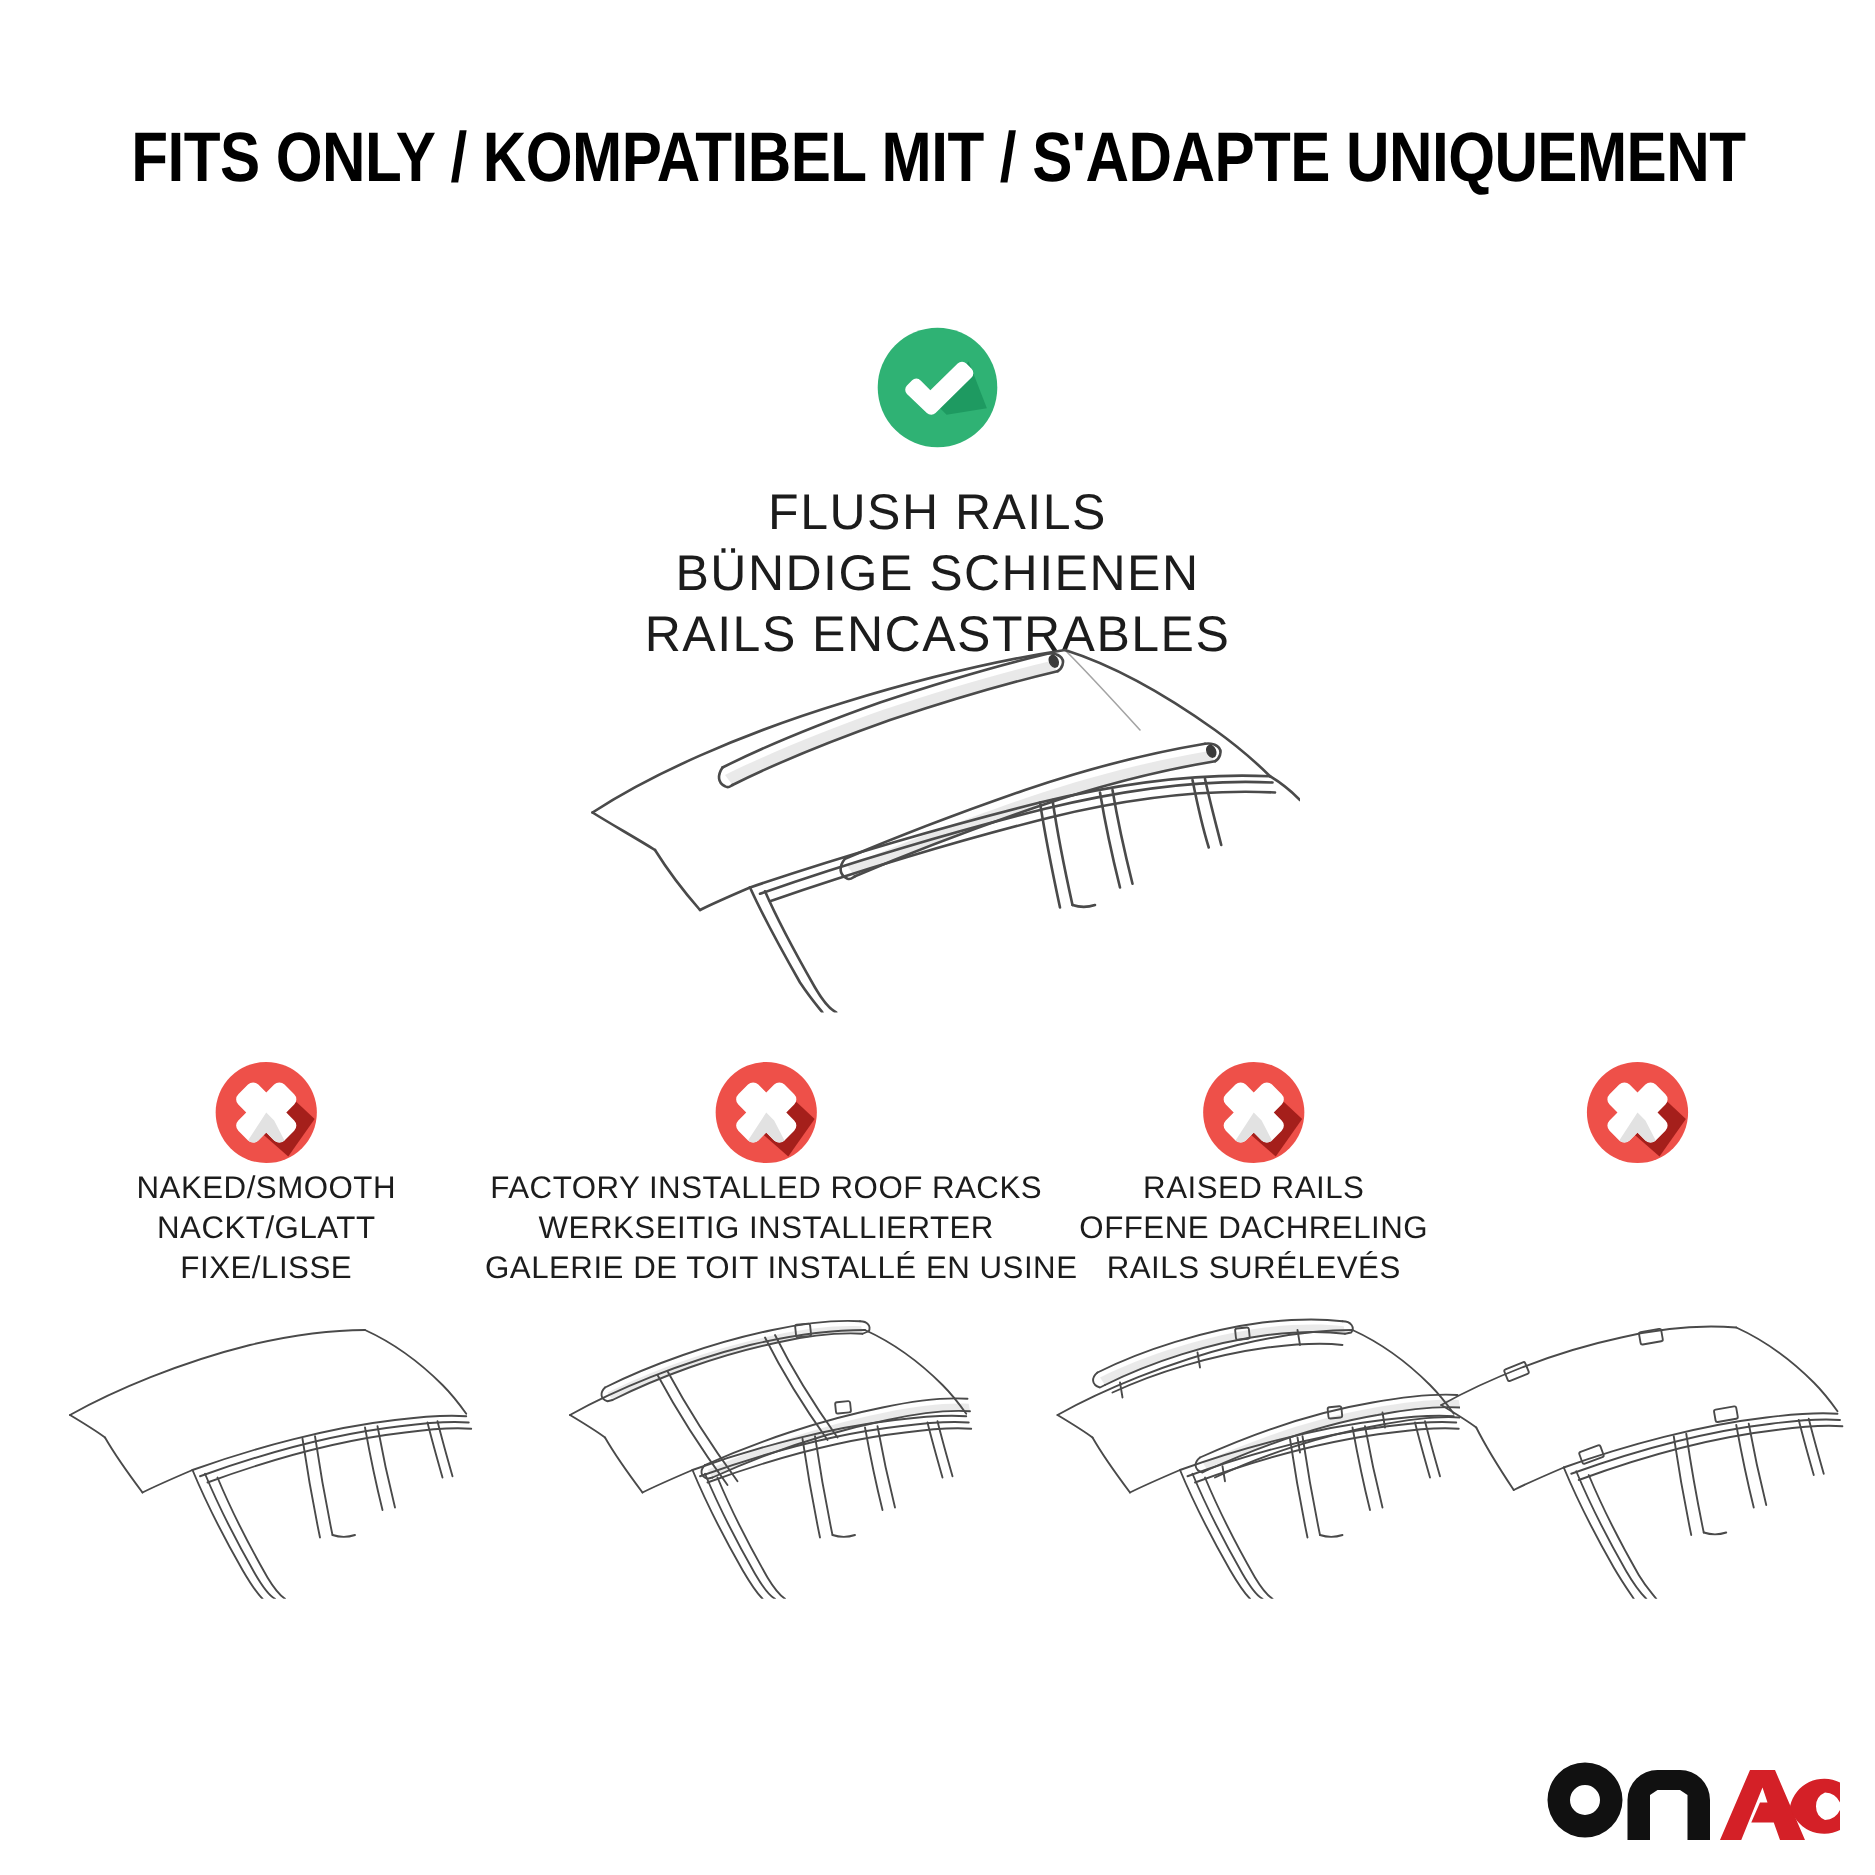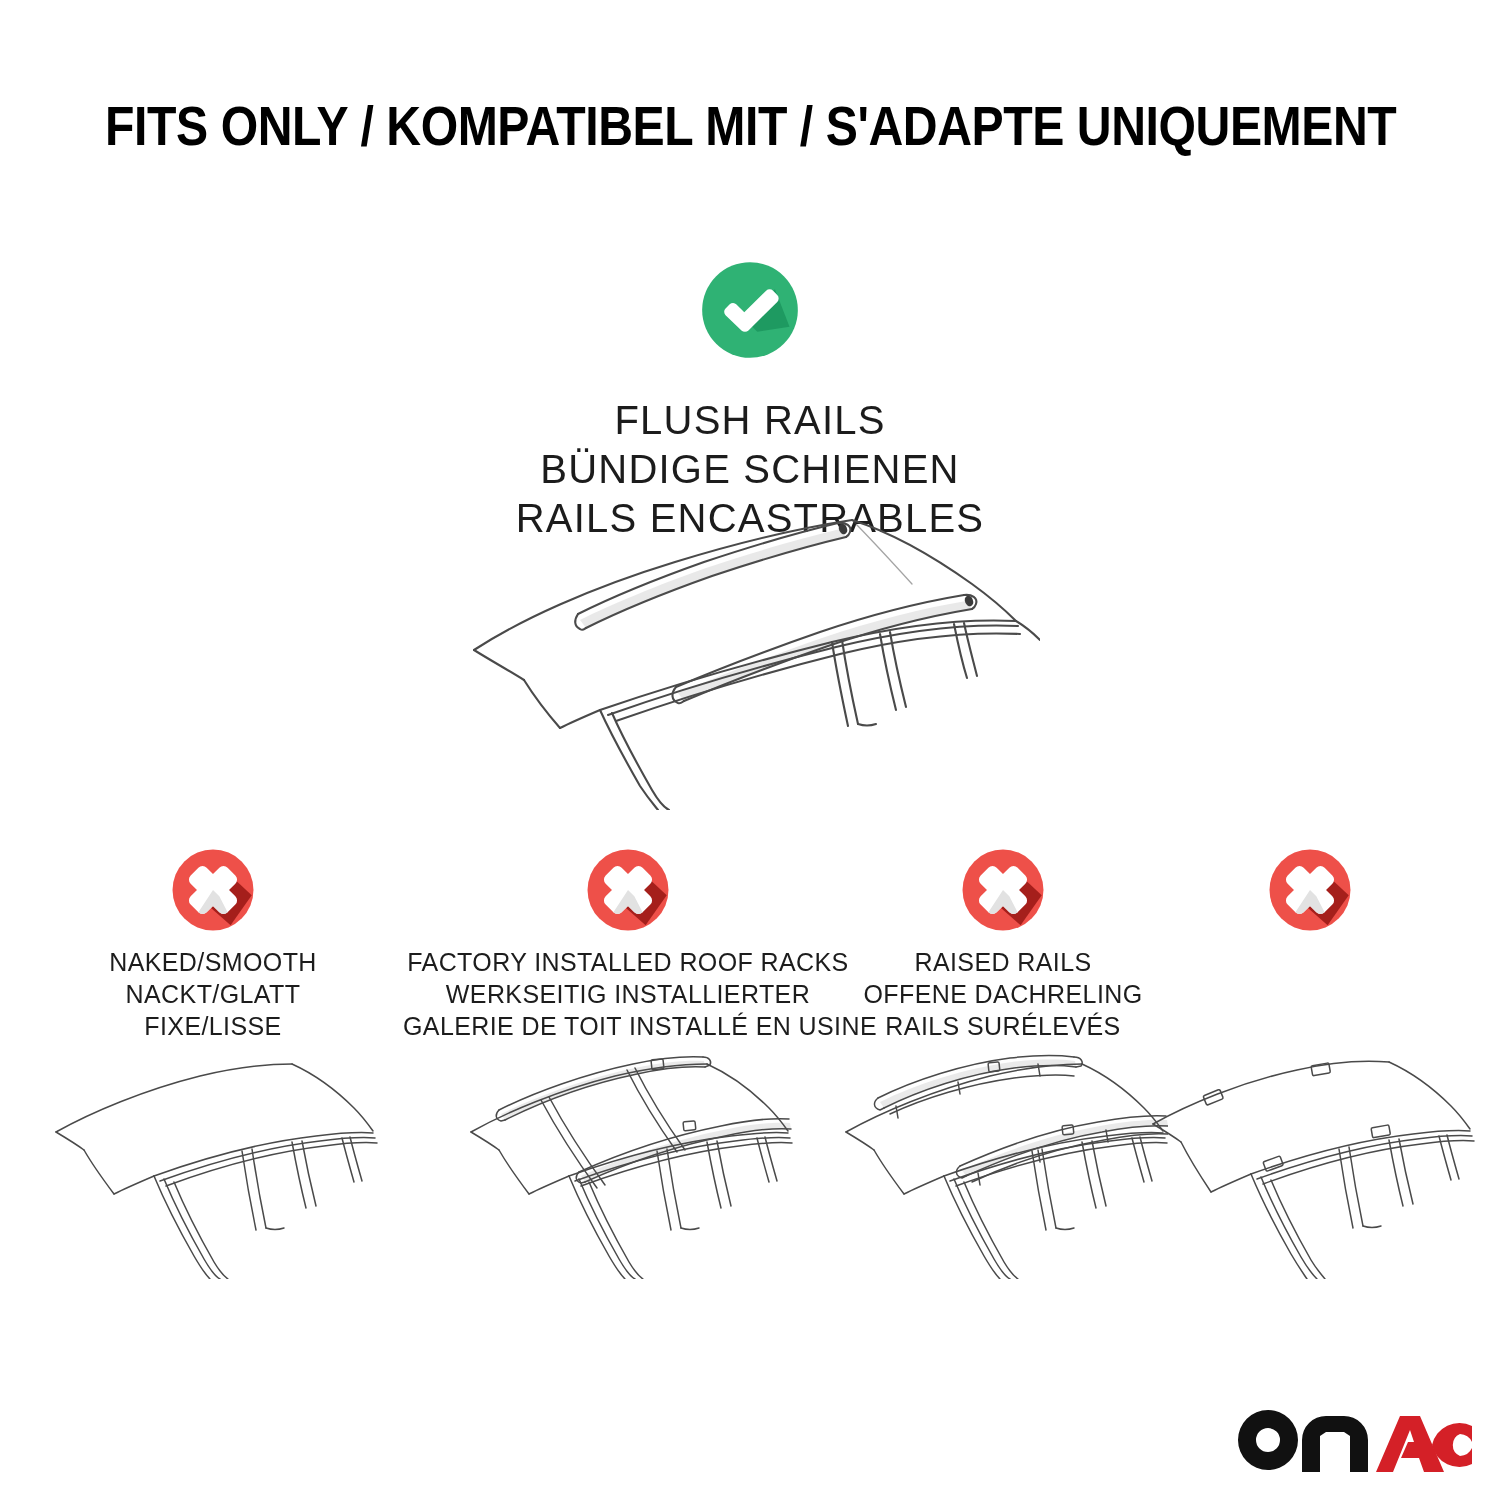--- a/index.html
+++ b/index.html
@@ -42,21 +42,21 @@
     left: 0; right: 0;
     top: 258px;
     text-align: center;
   }
   .hero-icon-wrap {
     width: 104px;
     height: 104px;
     margin: 0 auto;
   }
   .hero-labels {
-    margin-top: 34px;
+    margin-top: 24px;
   }
   .hero-label {
     font-size: 40px;
     font-weight: 300;
     letter-spacing: 1.2px;
     line-height: 1.22;
     color: #1c1c1c;
     white-space: nowrap;
   }
   .hero-illustration {
@@ -75,31 +75,31 @@
     top: 846px;
     width: 1500px;
     height: 440px;
   }
   .col {
     position: absolute;
     top: 0;
     text-align: center;
   }
   .col-1 { left: 58px;   width: 310px; }
-  .col-2 { left: 403px;  width: 450px; }
+  .col-2 { left: 388px;  width: 450px; }
   .col-3 { left: 838px;  width: 330px; }
   .col-4 { left: 1175px; width: 270px; }
 
   .x-icon-wrap {
     width: 88px;
     height: 88px;
     margin: 0 auto;
   }
   .col-labels {
-    margin-top: 12px;
+    margin-top: 0;
   }
   .col-label {
     font-size: 25px;
     font-weight: 400;
     letter-spacing: 0.4px;
     line-height: 1.28;
     color: #1c1c1c;
     white-space: nowrap;
   }
   .col-2 .col-label { font-size: 25px; }

